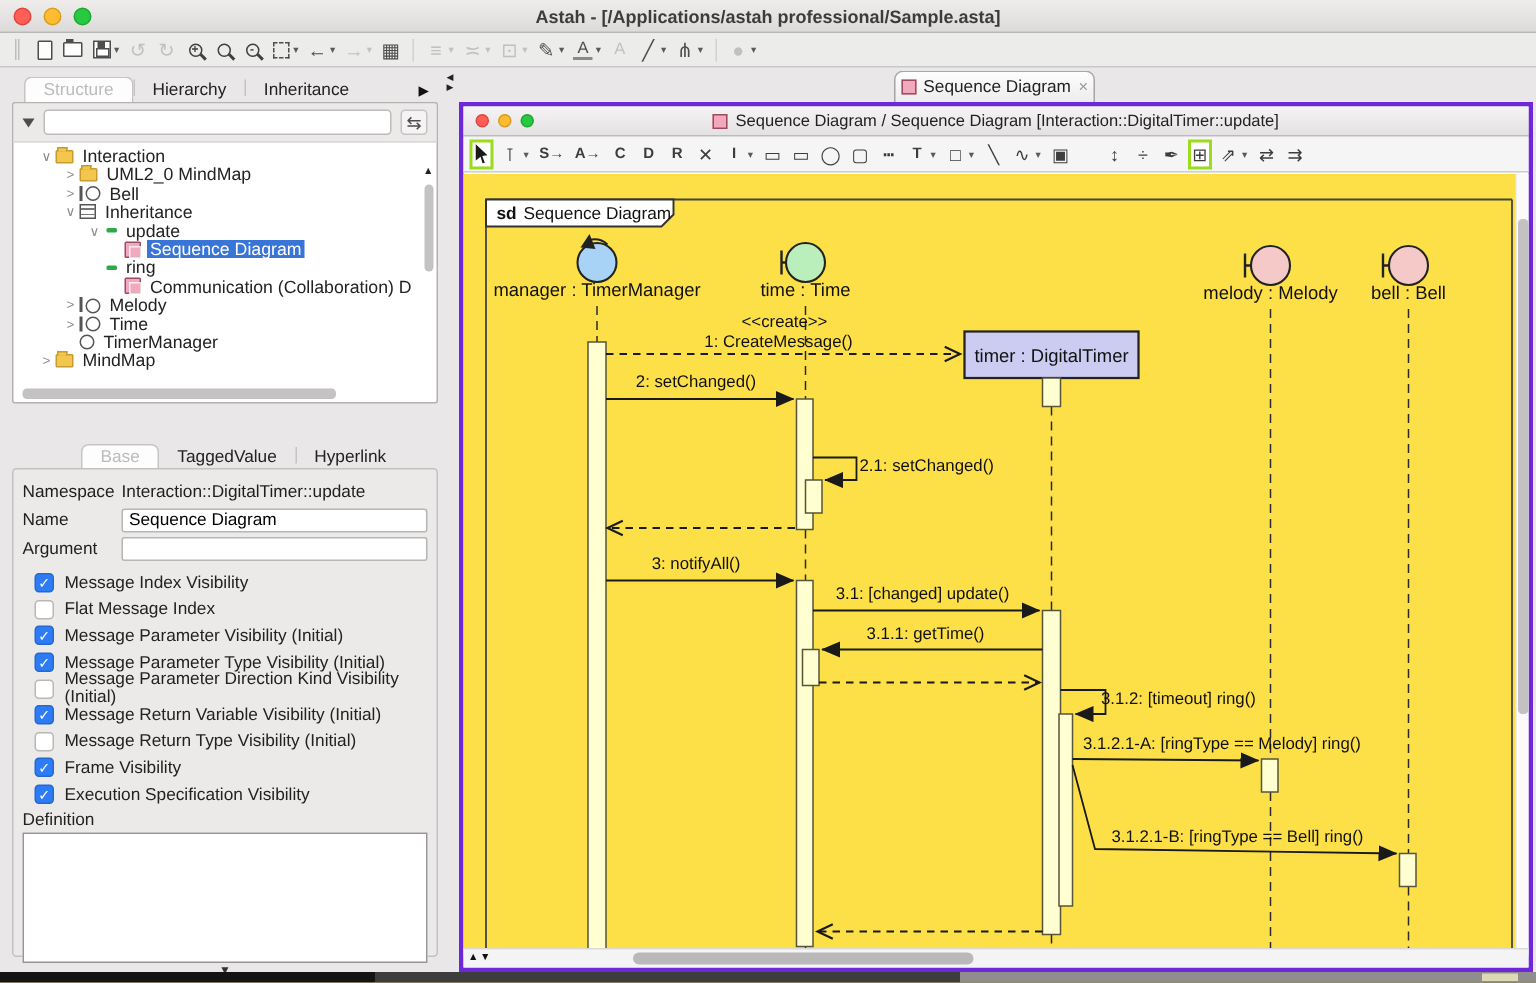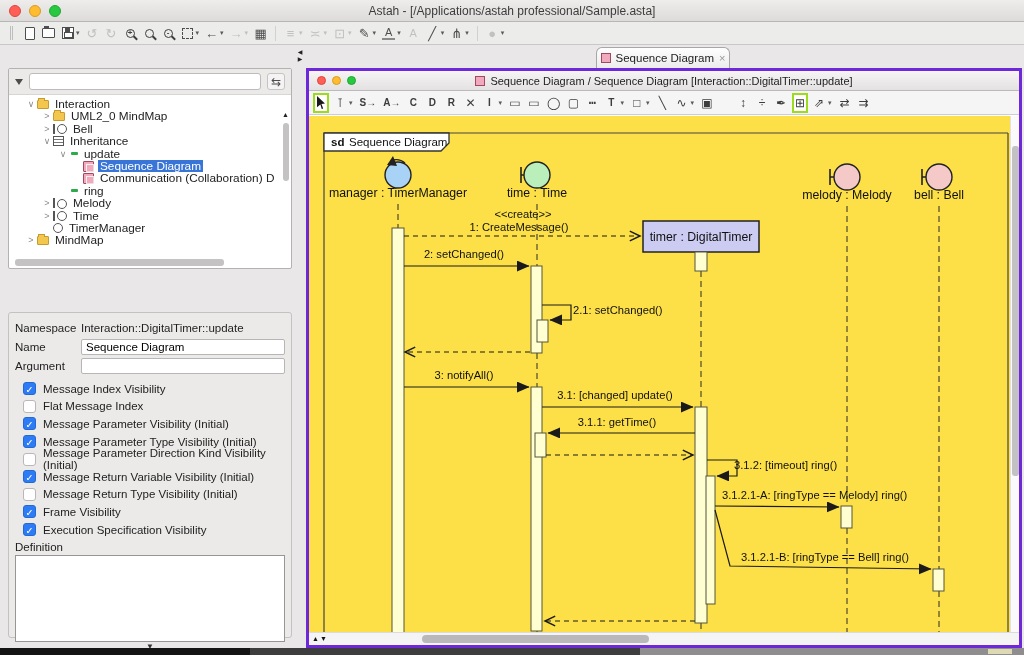--- a/index.html
+++ b/index.html
@@ -8,21 +8,21 @@
           font-family:"Liberation Sans",sans-serif;color:#222;}
   
   .titlebar{position:absolute;top:0;left:0;right:0;height:22px;
             background:linear-gradient(#efedec,#dddbda);border-bottom:1px solid #b9b7b6;
             display:flex;align-items:center;}
   .lights{position:absolute;left:9px;top:5px;display:flex;gap:8px;}
   .light{width:12px;height:12px;border-radius:50%;}
   .l-red{background:#ff5f57;border:1px solid #e0443e;}
   .l-yel{background:#febc2e;border:1px solid #d89c22;}
   .l-grn{background:#28c840;border:1px solid #1ea831;}
-  .win-title{width:100%;text-align:center;font-size:12px;font-weight:normal;color:#3c3c3c;}
+  .win-title{width:100%;text-align:center;font-size:12px;font-weight:bold;color:#3c3c3c;}
   
   .mtb{position:absolute;top:22px;left:0;right:0;height:23px;background:#ececeb;
        border-bottom:1px solid #c9c7c7;display:flex;align-items:center;gap:6px;padding:0 4px 0 10px;}
   .grip{width:3px;height:14px;border-left:1px solid #bdbdbd;border-right:1px solid #bdbdbd;margin-right:4px;}
   .ti{display:inline-flex;align-items:center;justify-content:center;min-width:13px;height:17px;
       font-size:13px;line-height:17px;color:#4d4d4d;}
   .ti.small{font-size:11px;}
   .dis{color:#c2c1c0;}
   .caret{font-size:7px;color:#5a5a5a;margin-left:-4px;align-self:center;}
   .caret.dis{color:#c2c1c0;}
@@ -191,20 +191,28 @@
     <span class="ti dis">●</span>
     <span class="caret">▾</span>
   </div>
 
   <div class="split-arrows">
     <div>◀</div>
     <div>▶</div>
   </div>
 
   <div class="panel-top">
+    <div class="ptabs">
+      <span class="ptab sel">Structure</span>
+      <span class="ptab-sep"></span>
+      <span class="ptab">Hierarchy</span>
+      <span class="ptab-sep"></span>
+      <span class="ptab">Inheritance</span>
+      <span class="ptab-more">▶</span>
+    </div>
     <div class="tree-outer">
       <div class="filter-row">
         <span class="funnel"></span>
         <input class="filter-input" value="" style="">
         <span class="swap">⇆</span>
       </div>
       <div class="tree">
         <div class="trow" style="padding-left:16px">
           <span class="texp">∨</span>
           <span class="tico tico-folder"></span>
@@ -227,27 +235,27 @@
         </div>
         <div class="trow" style="padding-left:48px">
           <span class="texp">∨</span>
           <span class="tico tico-op"></span>
           <span class="tlab">update</span>
         </div>
         <div class="trow" style="padding-left:74px">
           <span class="tico tico-pink"></span>
           <span class="tlab sel">Sequence Diagram</span>
         </div>
+        <div class="trow" style="padding-left:60px">
+          <span class="tico tico-op"></span>
+          <span class="tlab">ring</span>
+        </div>
         <div class="trow" style="padding-left:74px">
           <span class="tico tico-pink"></span>
           <span class="tlab">Communication (Collaboration) D</span>
-        </div>
-        <div class="trow" style="padding-left:60px">
-          <span class="tico tico-op"></span>
-          <span class="tlab">ring</span>
         </div>
         <div class="trow" style="padding-left:32px">
           <span class="texp">&gt;</span>
           <span class="tico tico-boundary"></span>
           <span class="tlab">Melody</span>
         </div>
         <div class="trow" style="padding-left:32px">
           <span class="texp">&gt;</span>
           <span class="tico tico-boundary"></span>
           <span class="tlab">Time</span>
@@ -266,20 +274,26 @@
         <span class="arr">▲</span>
         <span class="th"></span>
       </div>
       <div class="tree-hsb">
           <span class="th"></span>
         </div>
     </div>
   </div>
 
   <div class="panel-bot">
+    <div class="ptabs" style="padding-left:48px">
+      <span class="ptab sel">Base</span>
+      <span class="ptab">TaggedValue</span>
+      <span class="ptab-sep"></span>
+      <span class="ptab">Hyperlink</span>
+    </div>
     <div class="prop-box">
       <div class="frow">
         <span class="flab">Namespace</span>
         <span class="fval">Interaction::DigitalTimer::update</span>
       </div>
       <div class="frow">
         <span class="flab">Name</span>
         <input class="finput" value="Sequence Diagram" style="">
       </div>
       <div class="frow">

